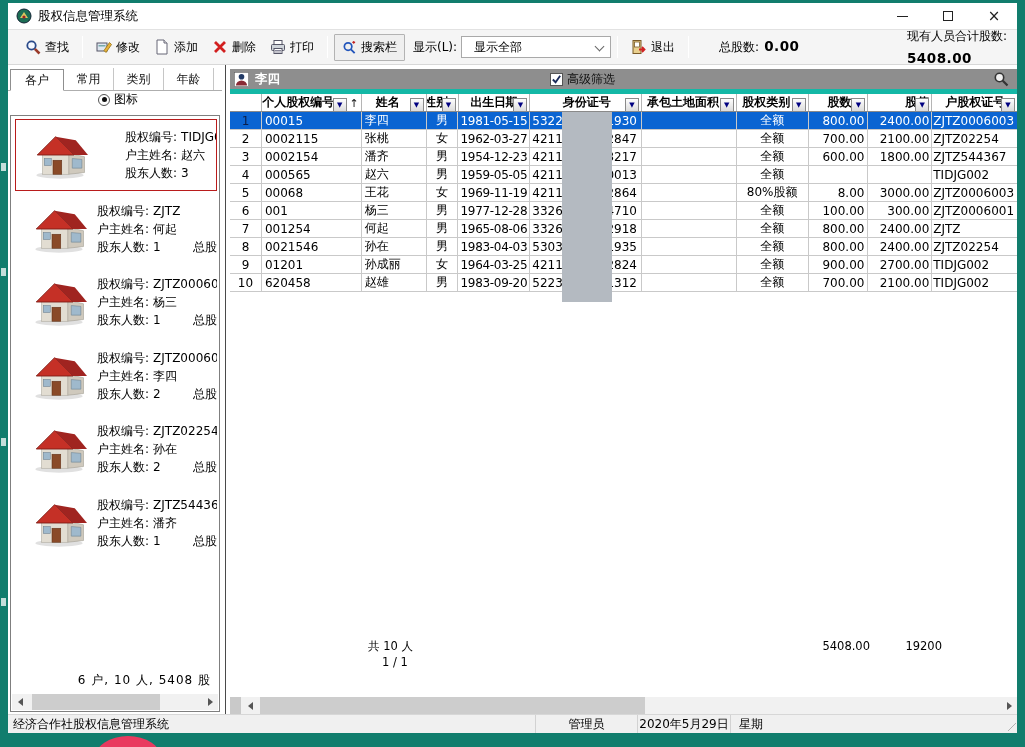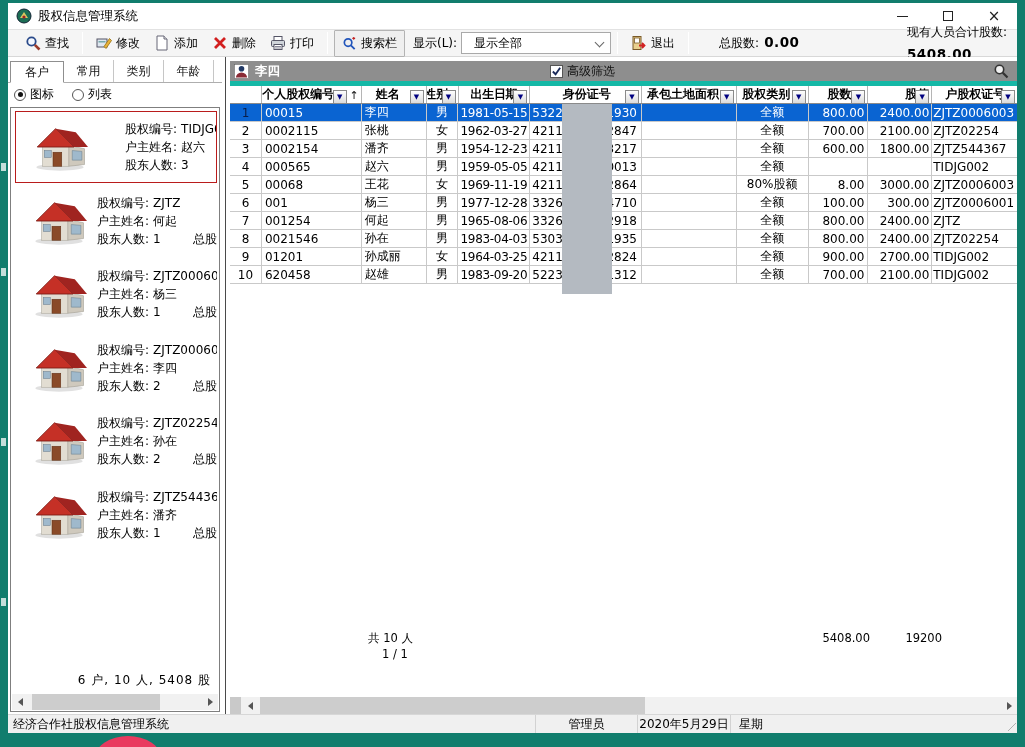--- a/index.html
+++ b/index.html
@@ -21,42 +21,42 @@
   .titlebar .title { font-size:12.5px; margin-left:6px; }
   .winbtns { margin-left:auto; display:flex; height:100%; }
   .winbtn { width:46px; display:flex; align-items:center; justify-content:center; cursor:default; }
   .glyph-min { width:11px; height:0; border-top:1.5px solid #222; }
   .glyph-max { width:10px; height:10px; border:1.2px solid #222; }
   .glyph-close { font-size:15px; color:#222; line-height:1; }
 
   .menubar { height:23px; display:flex; align-items:center; padding-left:6px; font-size:12px; flex:none; background:#fdfdfd; }
   .menu-item { padding:3px 9px; }
 
-  .toolbar { height:28px; display:flex; align-items:center; padding-left:10px; background:#f5f5f5; border-top:1px solid #e2e2e2; border-bottom:1px solid #d8d8d8; flex:none; font-size:12px; }
+  .toolbar { height:36px; display:flex; align-items:center; padding-left:10px; background:#f5f5f5; border-top:1px solid #e2e2e2; border-bottom:1px solid #d8d8d8; flex:none; font-size:12px; }
   .tbtn { display:flex; align-items:center; gap:4px; padding:4px 7px; }
   .tbtn svg { flex:none; }
   .tsep { width:1px; height:22px; background:#cfcfcf; border-right:1px solid #fff; margin:0 6px; }
   .tbtn.boxed { border:1px solid #b3b3b3; background:#efefef; border-radius:1px; }
   .display-label { margin:0 4px 0 8px; }
   .combo { width:150px; height:22px; border:1px solid #a9a9a9; background:#fff; display:flex; align-items:center; padding-left:12px; position:relative; }
   .combo .chev { position:absolute; right:7px; top:6px; width:7px; height:7px; border-right:1.4px solid #666; border-bottom:1.4px solid #666; transform:rotate(45deg); }
   .stat { display:flex; align-items:baseline; gap:5px; font-size:12px; }
   .stat b { font-size:13.5px; letter-spacing:.5px; }
   .stat.first { margin-left:24px; }
   .stat.last { margin-left:auto; margin-right:10px;flex-direction:column; }
 
   
   .content { flex:1; display:flex; min-height:0; }
 
   
   .sidebar { width:214px; flex:none; display:flex; flex-direction:column; padding-top:3px; }
   .tabs { height:23px; display:flex; padding-left:2px; border-bottom:1px solid #aeaeae; font-size:12px; }
   .tab { width:50px; display:flex; align-items:center; justify-content:center; border-right:1px solid #c6c6c6; color:#111; }
   .tab.active { width:54px; border:1px solid #8f8f8f; border-bottom:1px solid #fff; background:#fff; position:relative; top:1px; }
-  .viewrow { height:23px; display:flex; align-items:center; gap:18px; padding-left:6px; font-size:12px; }
+  .viewrow { height:23px; display:flex; align-items:center; gap:18px; padding-left:6px; font-size:12px;flex-direction:column; }
   .radio { display:flex; align-items:center; gap:4px; }
   .rdot { width:12px; height:12px; border:1px solid #555; border-radius:50%; background:#fff; position:relative; }
   .radio.on .rdot::after { content:""; position:absolute; left:2.5px; top:2.5px; width:5px; height:5px; border-radius:50%; background:#111; }
   .listbox { flex:1; margin:1px 2px 2px 2px; border:1px solid #7f7f7f; background:#fff; position:relative; overflow:hidden; }
   .sitem { position:absolute; left:4px; width:202px; height:72px; display:flex; align-items:center; }
   .sitem.selected { border:1px solid #b91c1c;gap:27px; }
   .house { margin-left:16px; flex:none; }
   .sitem-text { margin-left:10px; font-size:12px; line-height:18px; overflow:hidden; flex:1; }
   .sline { white-space:nowrap; position:relative; }
   .slabel { margin-right:4px; }

